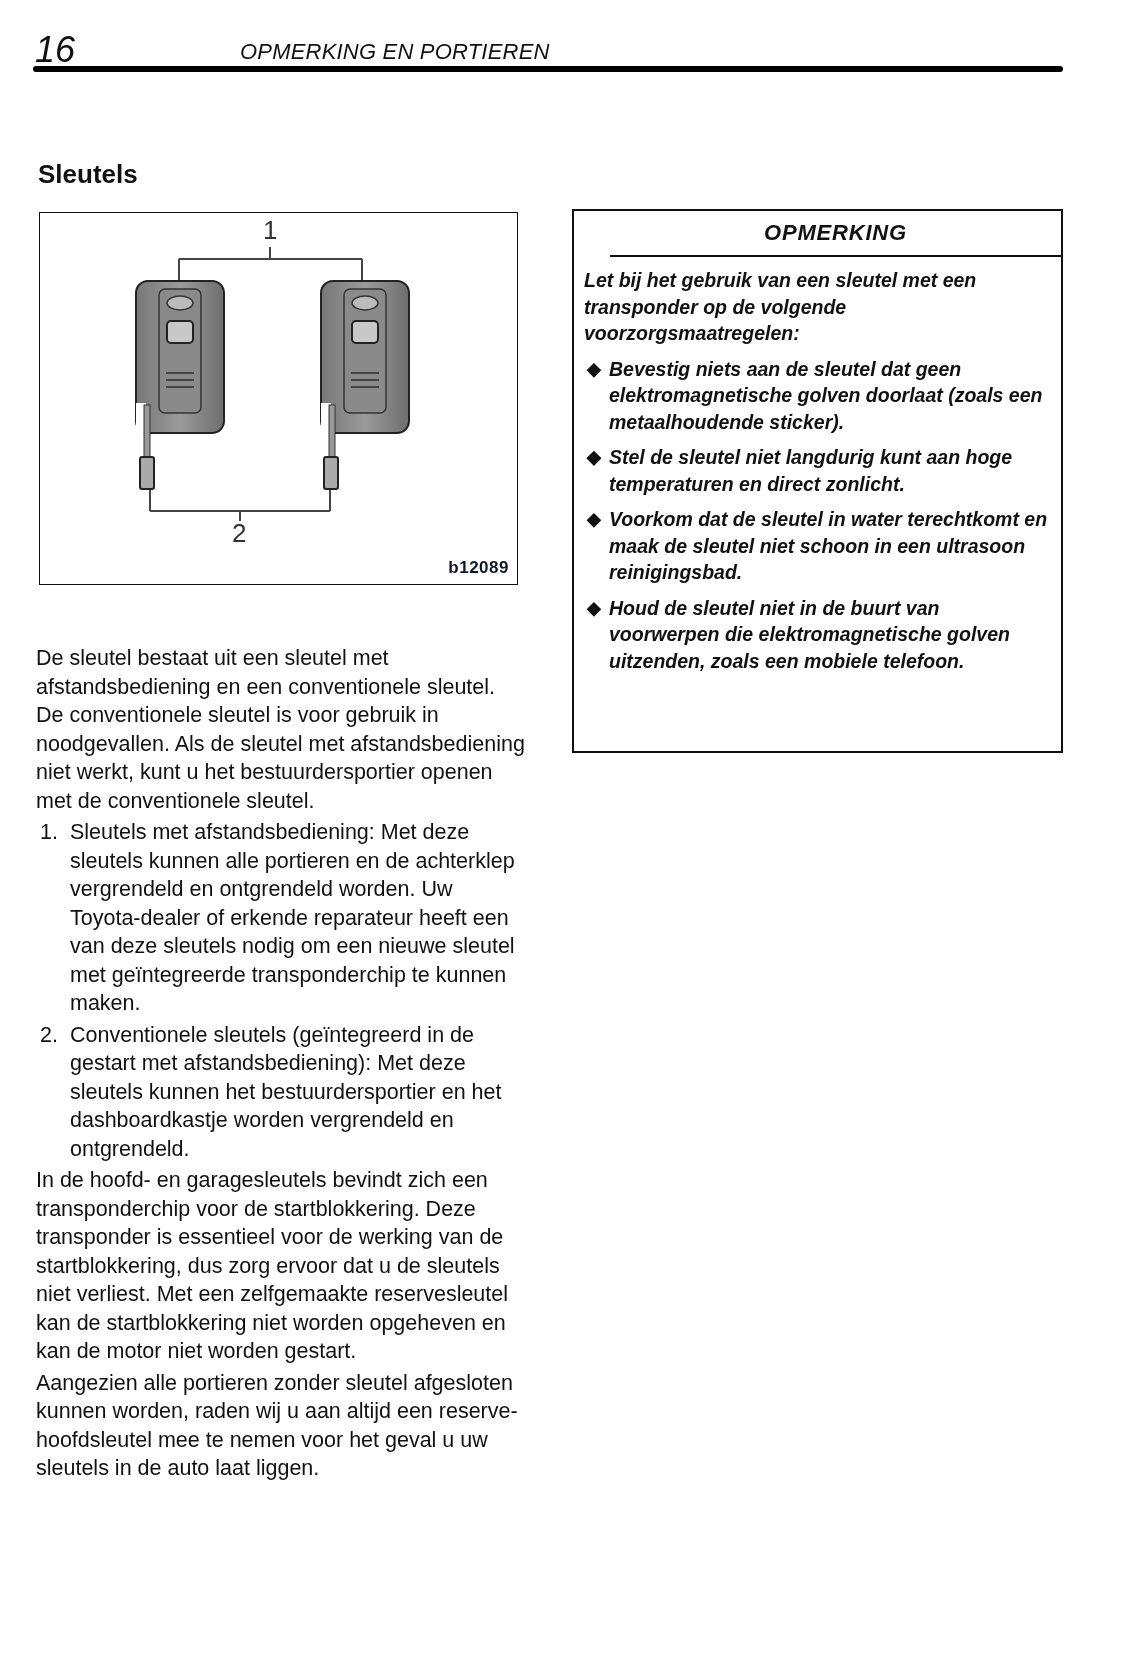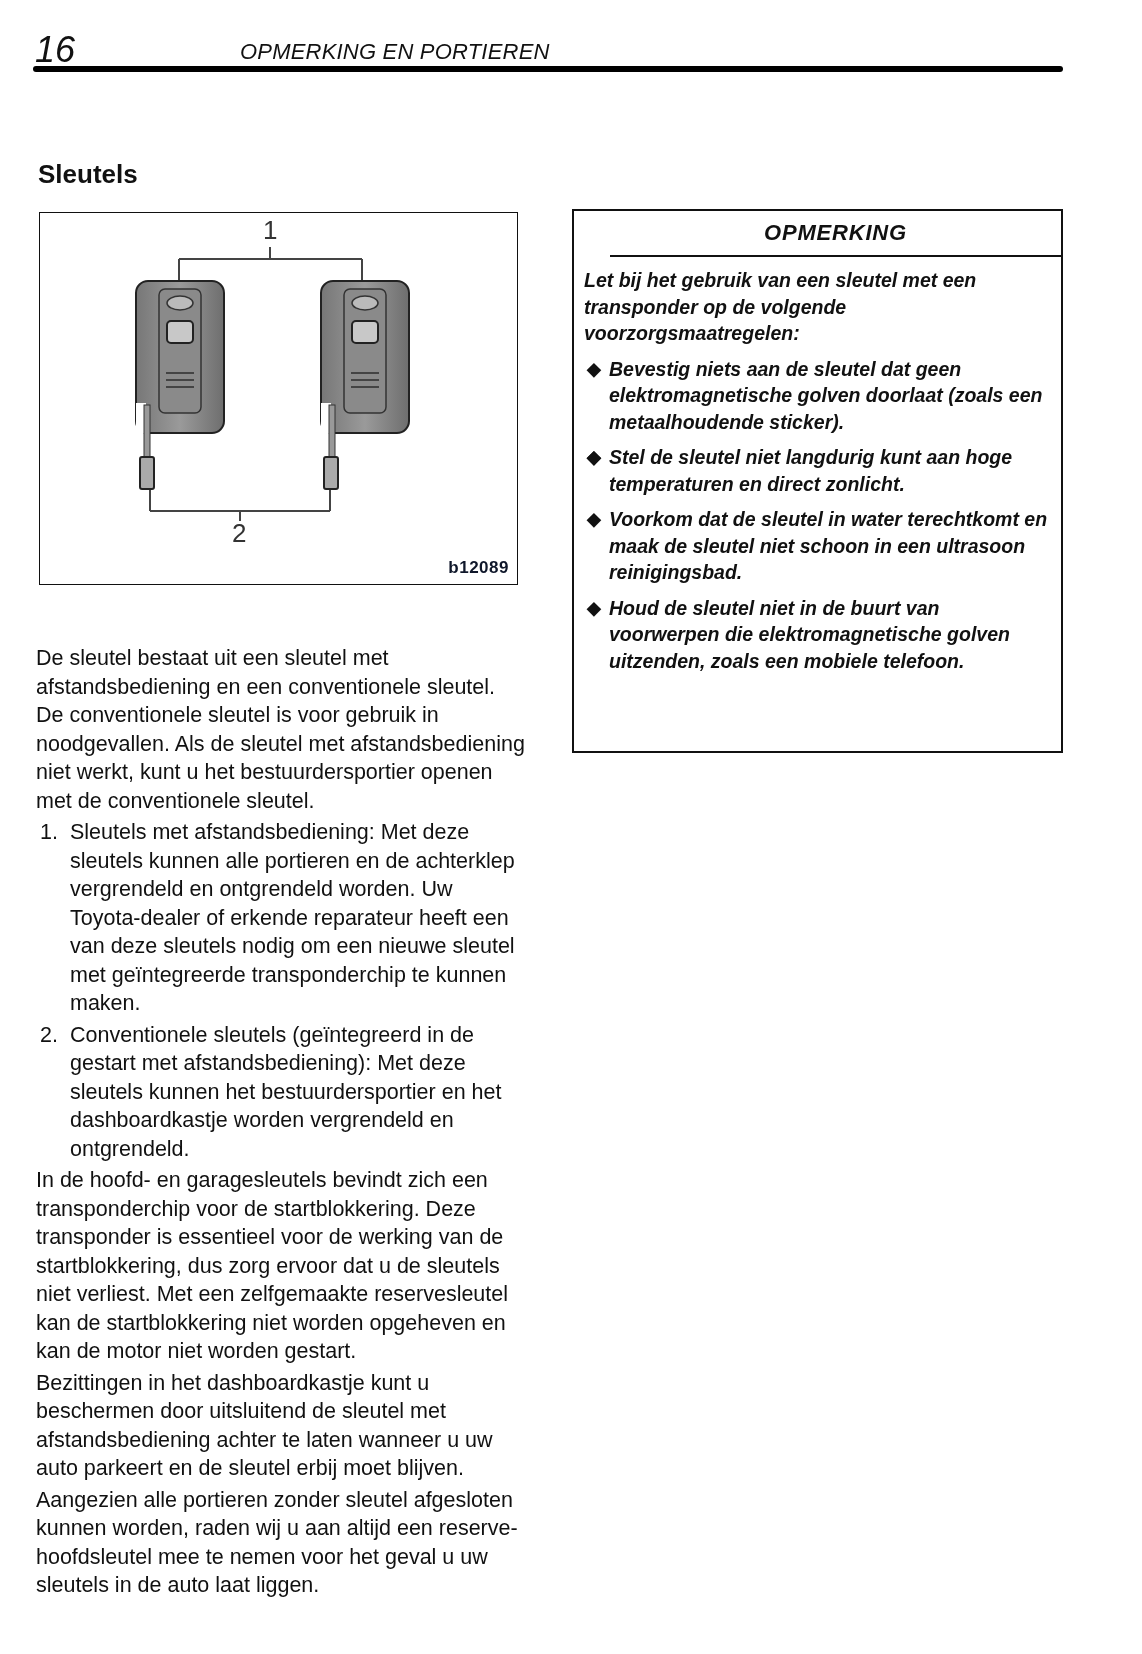--- a/index.html
+++ b/index.html
@@ -105,21 +105,20 @@
     <li>
       <span class="num">1.</span>
       <span>Sleutels met afstandsbediening: Met deze sleutels kunnen alle portieren en de achterklep vergrendeld en ontgrendeld worden. Uw Toyota-dealer of erkende reparateur heeft een van deze sleutels nodig om een nieuwe sleutel met geïntegreerde transponderchip te kunnen maken.</span>
     </li>
     <li>
       <span class="num">2.</span>
       <span>Conventionele sleutels (geïntegreerd in de gestart met afstandsbediening): Met deze sleutels kunnen het bestuurdersportier en het dashboardkastje worden vergrendeld en ontgrendeld.</span>
     </li>
   </ol>
   <p>In de hoofd- en garagesleutels bevindt zich een transponderchip voor de startblokkering. Deze transponder is essentieel voor de werking van de startblokkering, dus zorg ervoor dat u de sleutels niet verliest. Met een zelfgemaakte reservesleutel kan de startblokkering niet worden opgeheven en kan de motor niet worden gestart.</p>
-  <p>Bezittingen in het dashboardkastje kunt u beschermen door uitsluitend de sleutel met afstandsbediening achter te laten wanneer u uw auto parkeert en de sleutel erbij moet blijven.</p>
   <p>Aangezien alle portieren zonder sleutel afgesloten kunnen worden, raden wij u aan altijd een reserve-hoofdsleutel mee te nemen voor het geval u uw sleutels in de auto laat liggen.</p>
 </div>
 
 <div class="note">
   <div class="note-head">OPMERKING</div>
   <div class="note-body">
     <p>Let bij het gebruik van een sleutel met een transponder op de volgende voorzorgsmaatregelen:</p>
     <ul>
       <li>
         <span class="bullet">◆</span>

